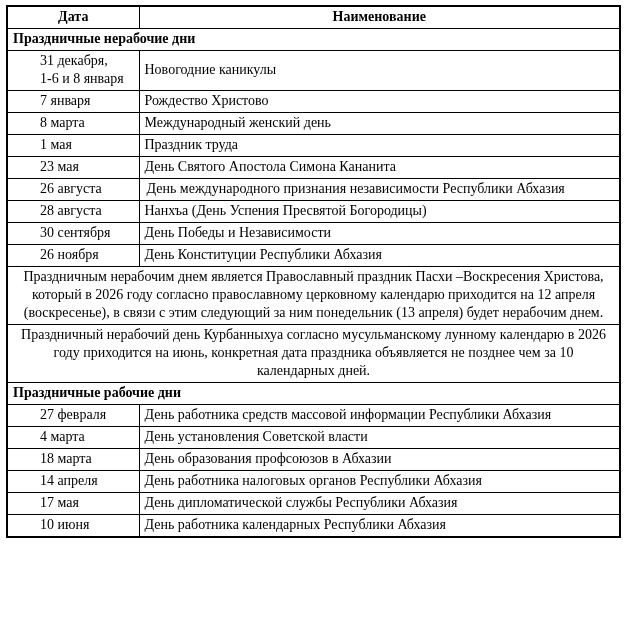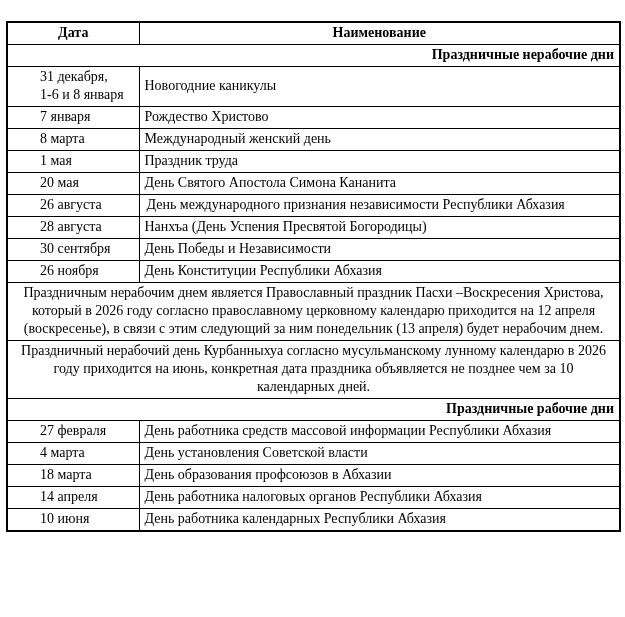--- a/index.html
+++ b/index.html
@@ -16,38 +16,37 @@
   }
   .doc {
     padding: 5px 6px 0 6px;
   }
   table.holidays {
     border-collapse: collapse;
     table-layout: fixed;
     width: 613px;
     font-size: 14px;
     border: 2px solid #000000;
-    margin-top: 16px;
   }
   col.c1 { width: 132px; }
   col.c2 { width: 481px; }
   th, td {
     border: 1.5px solid #000000;
     padding: 1px 5px 2px 5px;
     line-height: 18px;
     vertical-align: middle;
     overflow: hidden;
   }
   th {
     font-weight: bold;
     text-align: center;
   }
   tr.section-row td {
     font-weight: bold;
-    text-align: right;
+    text-align: left;
   }
   td.date-cell {
     text-align: left;
     white-space: pre-line;
     padding-left: 32px;
   }
   td.name-cell {
     text-align: left;
   }
   td.name-cell.justify {
@@ -88,21 +87,21 @@
         </tr>
         <tr>
           <td class="date-cell">8 марта</td>
           <td class="name-cell">Международный женский день</td>
         </tr>
         <tr>
           <td class="date-cell">1 мая</td>
           <td class="name-cell">Праздник труда</td>
         </tr>
         <tr>
-          <td class="date-cell">20 мая</td>
+          <td class="date-cell">23 мая</td>
           <td class="name-cell">День Святого Апостола Симона Кананита</td>
         </tr>
         <tr>
           <td class="date-cell">26 августа</td>
           <td class="name-cell justify">День международного признания независимости Республики Абхазия</td>
         </tr>
         <tr>
           <td class="date-cell">28 августа</td>
           <td class="name-cell">Нанхъа (День Успения Пресвятой Богородицы)</td>
         </tr>
@@ -133,18 +132,22 @@
         </tr>
         <tr>
           <td class="date-cell">18 марта</td>
           <td class="name-cell">День образования профсоюзов в Абхазии</td>
         </tr>
         <tr>
           <td class="date-cell">14 апреля</td>
           <td class="name-cell">День работника налоговых органов Республики Абхазия</td>
         </tr>
         <tr>
+          <td class="date-cell">17 мая</td>
+          <td class="name-cell">День дипломатической службы Республики Абхазия</td>
+        </tr>
+        <tr>
           <td class="date-cell">10 июня</td>
           <td class="name-cell">День работника календарных Республики Абхазия</td>
         </tr>
       </tbody>
   </table>
 </div>
 
 </body></html>

